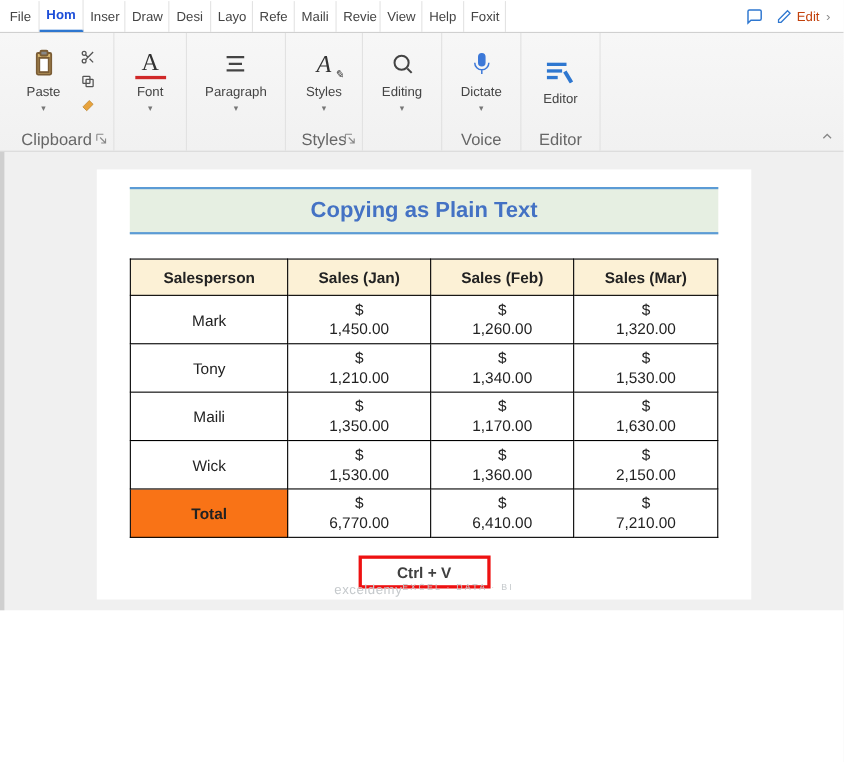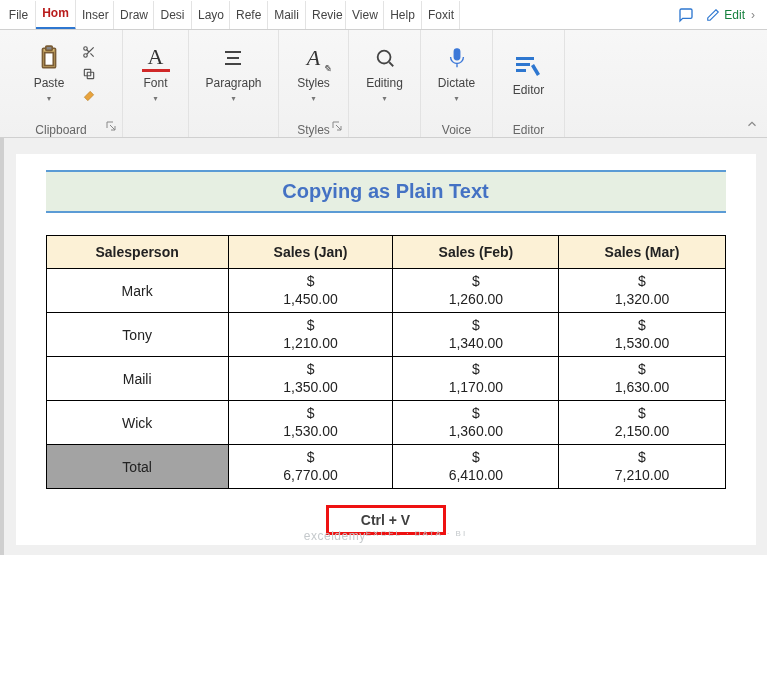--- a/index.html
+++ b/index.html
@@ -25,53 +25,53 @@
     height: 28px;
     line-height: 28px;
     white-space: nowrap;
     overflow: hidden;
     border-right: 1px solid #e3e3e3;
     cursor: pointer;
     color: #444;
     text-align: center;
   }
   .tabs .tab.active {
-    color: #b91c1c;
+    color: #1d4ed8;
     font-weight: 600;
     border-bottom: 3px solid #2e77d0;
     height: 30px;
     line-height: 27px;
   }
   .tabs .spacer { flex: 1; }
   .tabs .iconbtn {
     width: 28px; height: 28px;
     display:flex; align-items:center; justify-content:center;
     color:#2e77d0; cursor:pointer;
   }
-  .tabs .edit-btn { display:flex; align-items:center; padding:0 6px; color:#15803d; cursor:pointer; gap:4px; }
+  .tabs .edit-btn { display:flex; align-items:center; padding:0 6px; color:#c2410c; cursor:pointer; gap:4px; }
   .tabs .chev { width:14px; color:#888; }
   
   .ribbon {
     display:flex;
     background: linear-gradient(#f7f7f7,#f1f1f1);
     border-bottom: 1px solid #d0d0d0;
     height: 108px;
   }
   .group {
     display:flex; flex-direction:column;
     border-right:1px solid #e2e2e2;
     min-width: 0;
   }
   .group-body {
     flex:1; display:flex; align-items:center; justify-content:center;
     gap:6px; padding: 4px 10px;
   }
   .group-label {
-    height:20px; font-size:12px; color:#666;
-    display:flex; align-items:flex-end; justify-content:center;
+    height:20px; font-size:15px; color:#666;
+    display:flex; align-items:center; justify-content:center;
     padding: 0 4px;
     position: relative;
   }
   .group-label .launcher {
     position:absolute; right:4px; top:2px;
     width:14px; height:14px;
     display:flex; align-items:center; justify-content:center;
     color:#888; cursor:pointer;
   }
   .ribbon-btn {
@@ -90,21 +90,21 @@
   
   .doc-wrap {
     background:#f0f0f0;
     border-left: 4px solid #cfcfcf;
     padding: 16px 0 10px 0;
     position: relative;
   }
   .page {
     background:#fff;
     margin: 0 auto;
-    width: 740px;
+    width: 595px;
     padding: 16px 30px 10px;
     position: relative;
   }
   .title-box {
     background:#e6efe2;
     border-top: 2px solid #5b9bd5;
     border-bottom: 2px solid #5b9bd5;
     text-align:center;
     padding: 8px 0;
     color:#4472c4;
@@ -122,22 +122,22 @@
     text-align: center;
     font-size: 14px;
     color:#222;
   }
   table.data th {
     background:#fcf1d6;
     font-weight:700;
     padding: 8px 6px;
   }
   table.data tr.total td:first-child {
-    background:#a3a3a3;
-    font-weight:400;
+    background:#f97316;
+    font-weight:700;
   }
   .money { display:flex; flex-direction:column; line-height:1.25; }
   .keyhint {
     margin: 16px auto 0;
     width: 120px;
     border: 3px solid #e11;
     color:#404040;
     font-weight:700;
     text-align:center;
     padding:4px 0;
@@ -182,21 +182,21 @@
     <svg width="14" height="14" viewBox="0 0 24 24" fill="none" stroke="#2e77d0" stroke-width="2">
         <path d="M17 3l4 4L7 21H3v-4L17 3z"></path>
       </svg>
     <span>Edit</span>
   </div>
   <div class="chev">›</div>
 </div>
 
 <div class="ribbon">
 
-  <div class="group" style="width:123px">
+  <div class="group" style="width:104px">
     <div class="group-body">
       <div class="ribbon-btn">
         <span class="ico">
           <svg width="26" height="28" viewBox="0 0 24 24" fill="none" stroke="#7a5c35" stroke-width="1.6">
               <rect x="6" y="3" width="12" height="18" rx="1" fill="#d9b870"></rect>
               <rect x="9" y="1" width="6" height="4" rx="1" fill="#888"></rect>
               <rect x="8" y="7" width="8" height="12" fill="#fff"></rect>
             </svg>
         </span>
         <span>Paste</span>

